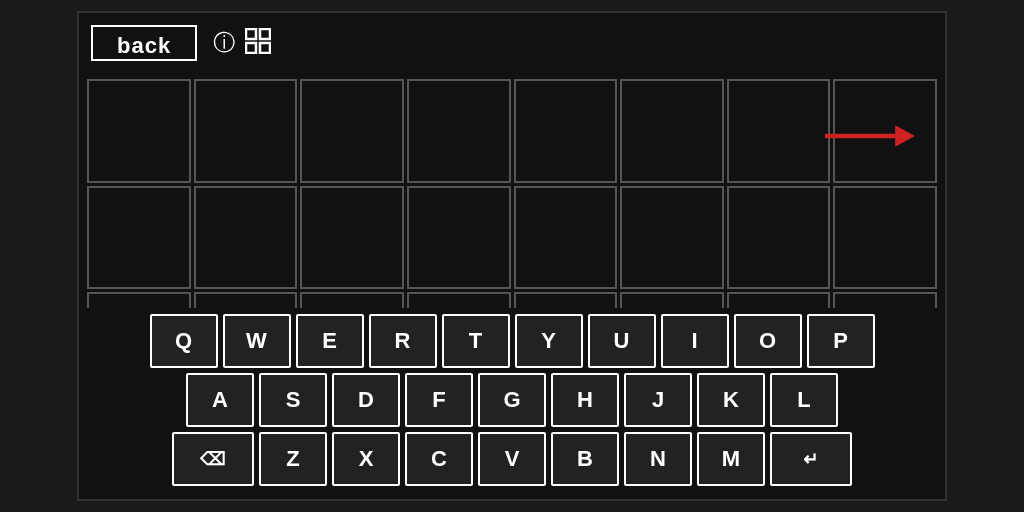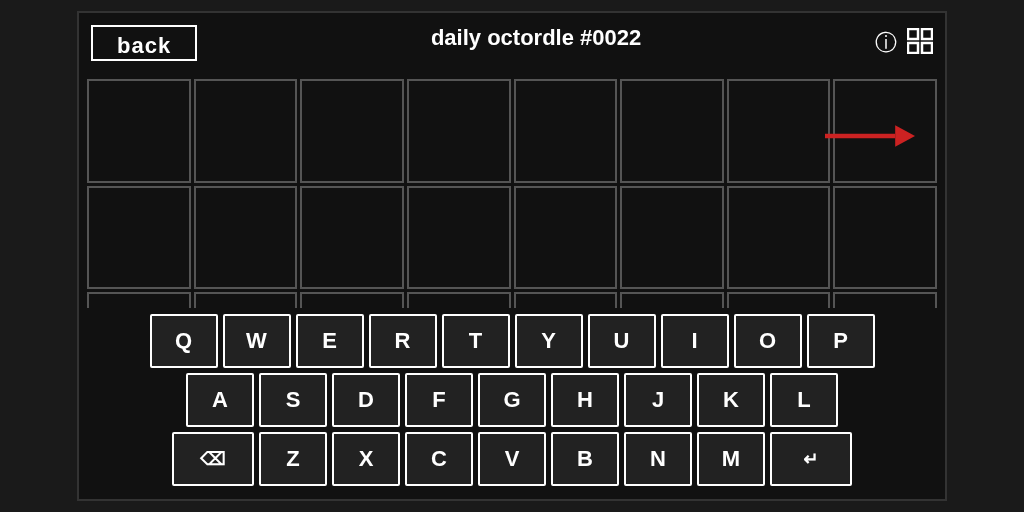--- a/index.html
+++ b/index.html
@@ -169,21 +169,20 @@
       font-size: 18px;
     }
   </style>
 </head>
 <body>
 
 <div class="app-container">
 
   <div class="header">
     <button class="back-button">back</button>
-    <span class="game-title">daily octordle #0022</span>
     <div class="header-icons">
       <button class="icon-btn">ⓘ</button>
       <button class="icon-btn">
         <svg width="26" height="26" viewBox="0 0 26 26" fill="none" xmlns="http://www.w3.org/2000/svg">
           <rect x="1" y="1" width="10" height="10" stroke="white" stroke-width="2.5" fill="none"></rect>
           <rect x="15" y="1" width="10" height="10" stroke="white" stroke-width="2.5" fill="none"></rect>
           <rect x="1" y="15" width="10" height="10" stroke="white" stroke-width="2.5" fill="none"></rect>
           <rect x="15" y="15" width="10" height="10" stroke="white" stroke-width="2.5" fill="none"></rect>
         </svg>
       </button>

